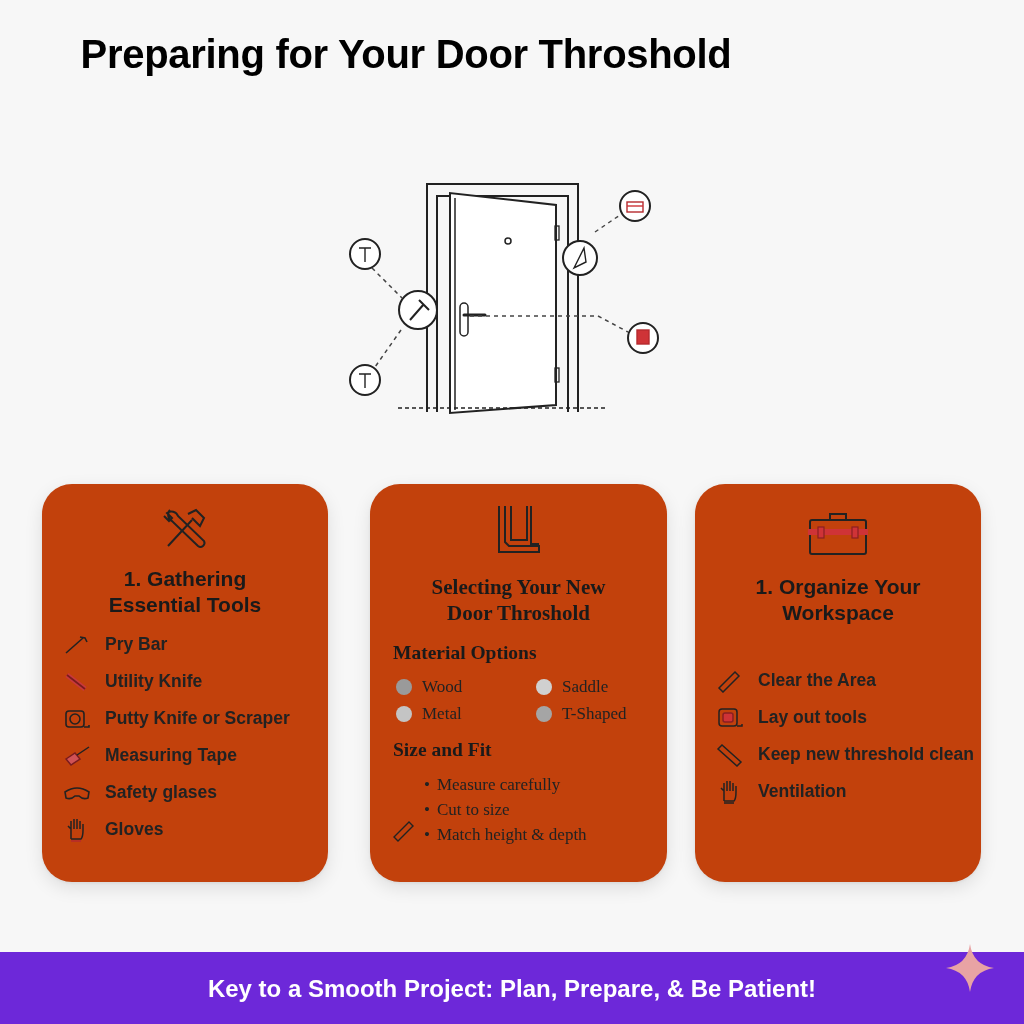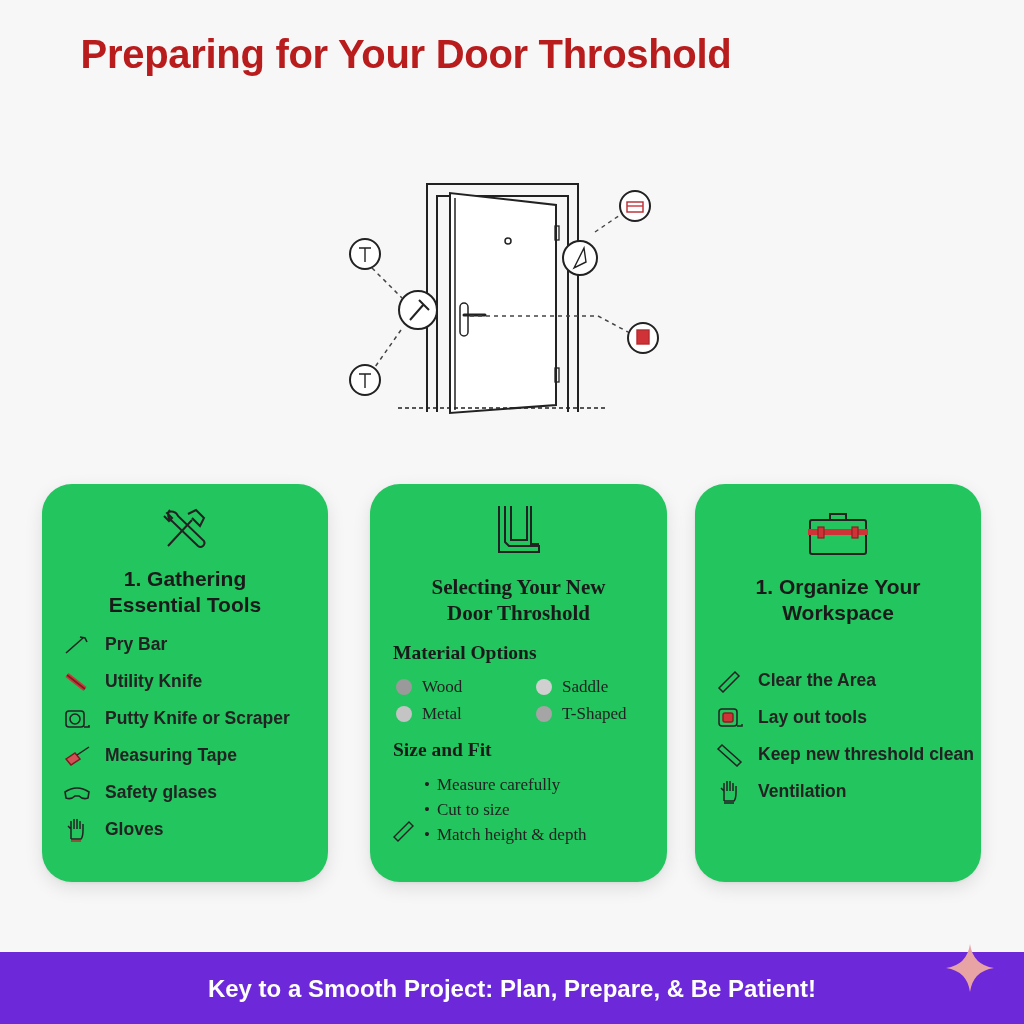--- a/index.html
+++ b/index.html
@@ -6,26 +6,26 @@
   html, body { width: 1024px; height: 1024px; overflow: hidden; }
   body {
     background: #f7f7f7;
     font-family: "Liberation Sans", "DejaVu Sans", sans-serif;
     color: #1a1a1a;
     position: relative;
   }
   .title {
     position: absolute; top: 28px; left: 0; width: 812px;
     text-align: center; font-size: 40px; font-weight: bold; line-height: 52px;
-    color: #b91c1c; letter-spacing: -0.3px;
+    color: #000000; letter-spacing: -0.3px;
   }
   .hero { position: absolute; left: 330px; top: 170px; width: 340px; height: 260px; }
   .card {
     position: absolute; top: 484px; height: 398px; width: 286px;
-    background: #22c55e; border-radius: 30px;
+    background: #c2410c; border-radius: 30px;
     box-shadow: 0 6px 18px rgba(0,0,0,0.10), 0 1px 3px rgba(0,0,0,0.06);
   }
   .card1 { left: 42px; }
   .card2 { left: 370px; width: 297px; font-family: Liberation Serif, serif; }
   .card3 { left: 695px; }
   .card-icon { position: absolute; left: 50%; transform: translateX(-50%); }
   .card-title {
     position: absolute; left: 0; width: 100%; text-align: center;
     font-weight: bold; font-size: 21px; line-height: 26px; color: #1a1a1a;
   }

